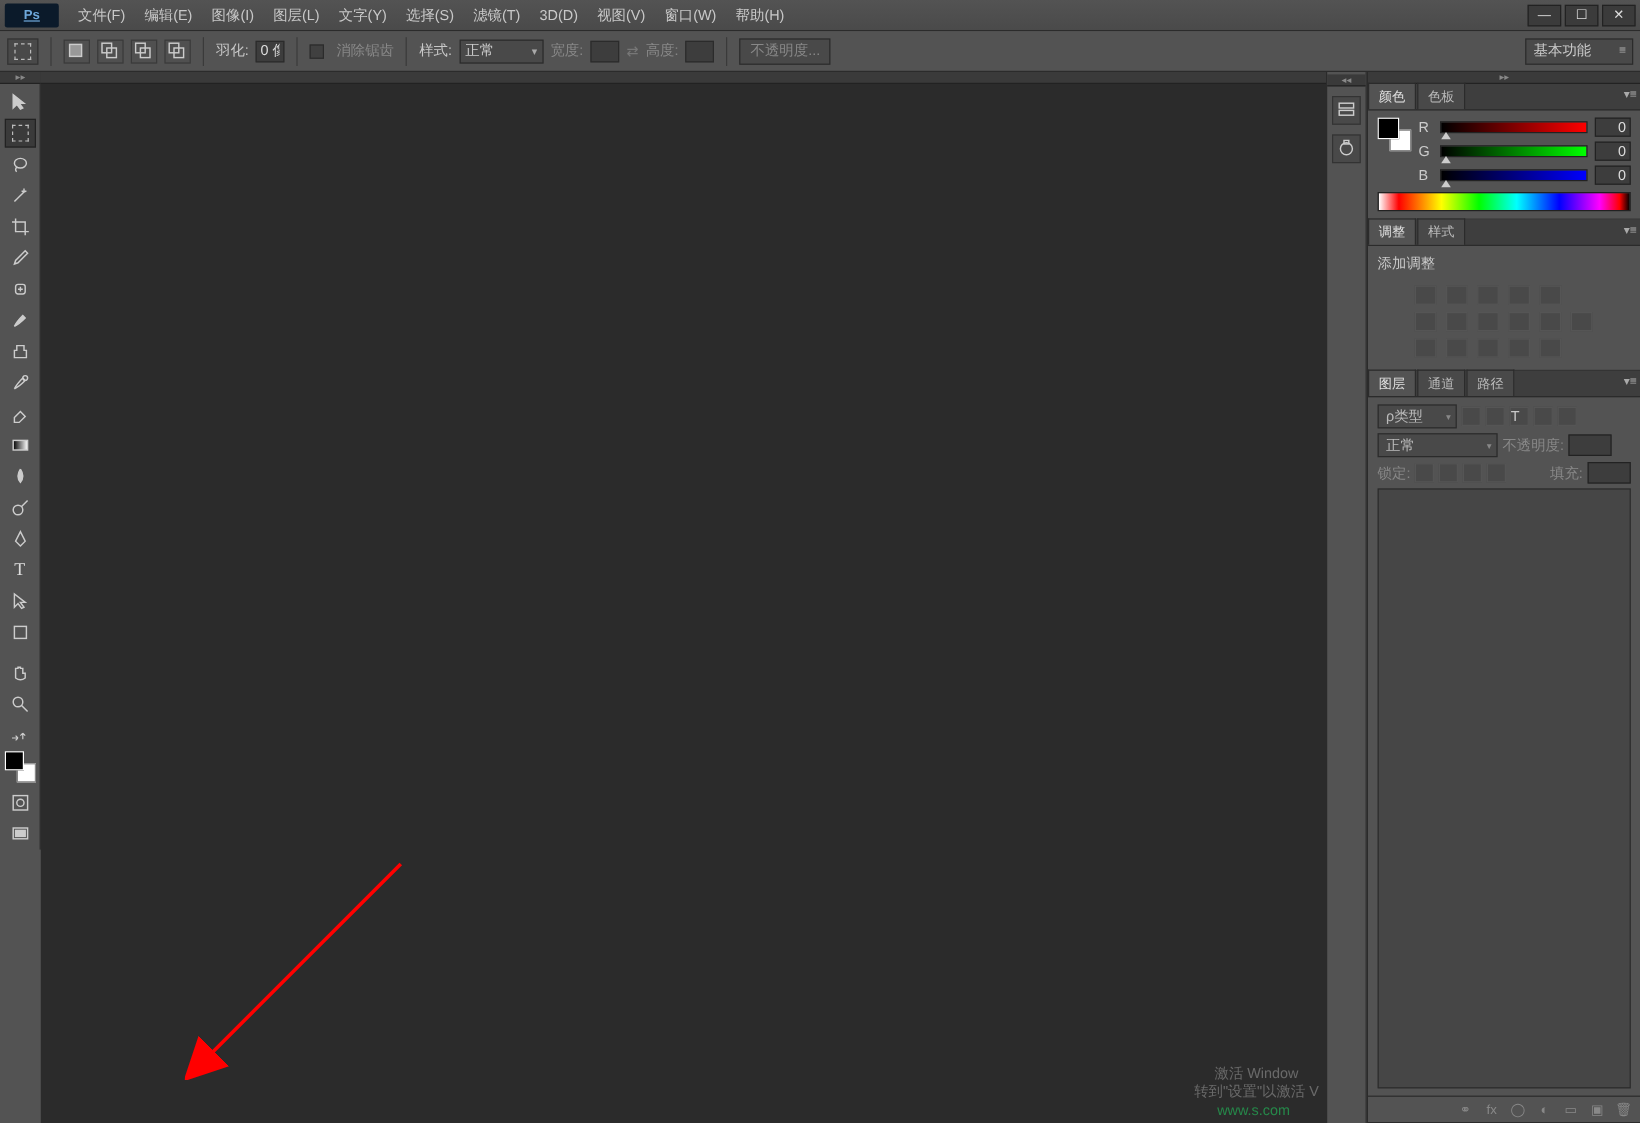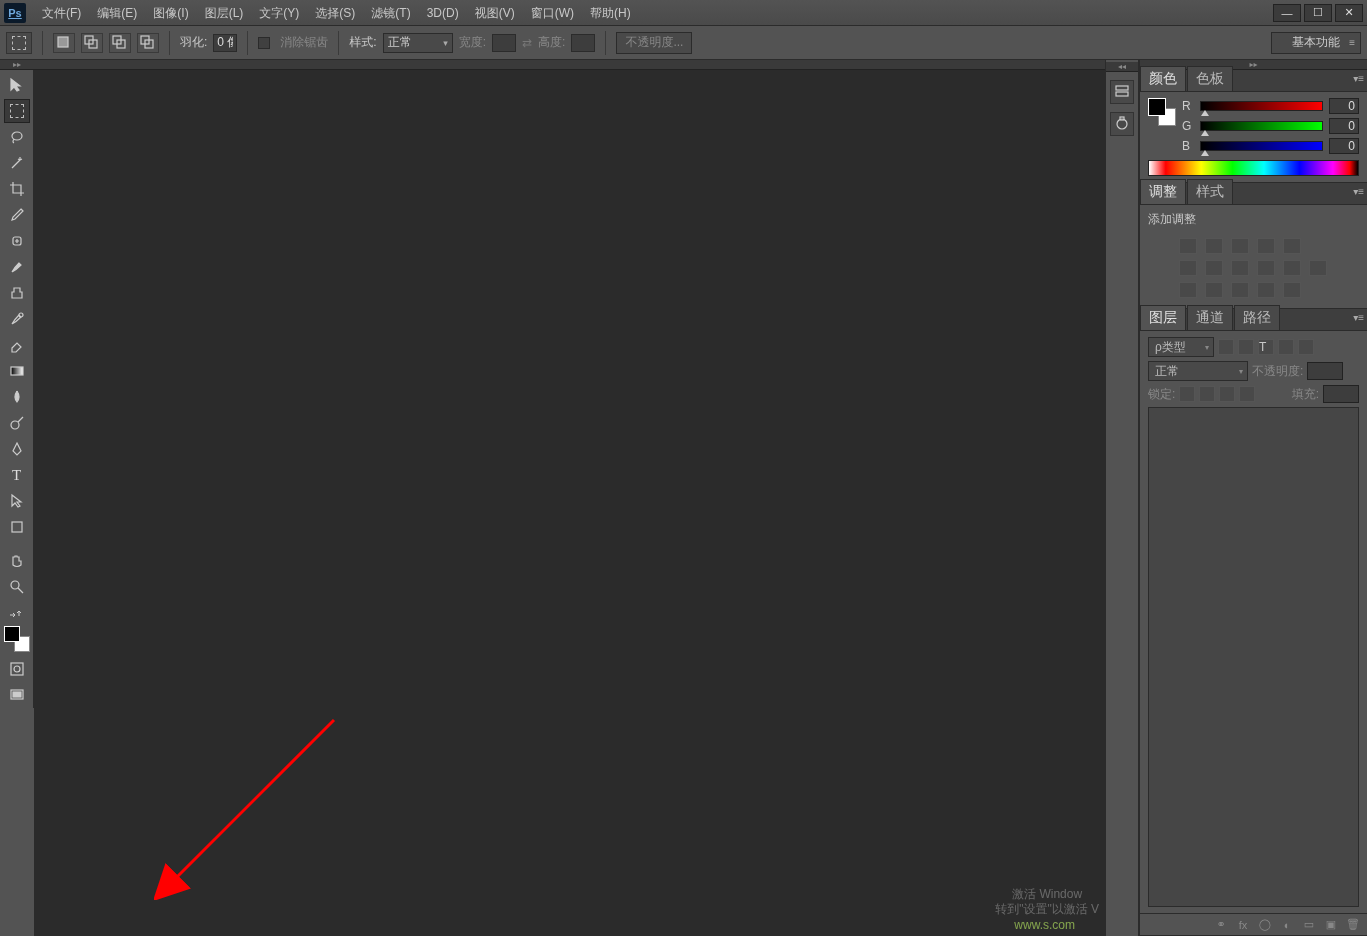--- a/index.html
+++ b/index.html
@@ -1,37 +1,37 @@
 <!DOCTYPE html>
 <html><head>
 <meta charset="utf-8">
 <style>
 * { box-sizing: border-box; margin: 0; padding: 0; font-family: "Microsoft YaHei", Tahoma, sans-serif; font-size: 12px; }
 body { background: #535353; color: #c8c8c8; width: 1367px; height: 936px; overflow: hidden; user-select: none; }
 
 
 .menubar { height: 26px; background: linear-gradient(#535353,#4a4a4a); border-bottom: 1px solid #2b2b2b; display: flex; align-items: center; padding: 0 4px; }
-.ps-logo { width: 22px; height: 20px; background: #0b1a2a; color: #6fa9dc; font-weight: bold; font-size: 11px; display: flex; align-items: center; justify-content: center; margin-right: 8px; border-radius: 2px; text-decoration: underline; }
+.ps-logo { width: 45px; height: 20px; background: #0b1a2a; color: #6fa9dc; font-weight: bold; font-size: 11px; display: flex; align-items: center; justify-content: center; margin-right: 8px; border-radius: 2px; text-decoration: underline; }
 .menu-item { padding: 0 8px; line-height: 26px; cursor: default; }
 .win-controls { margin-left: auto; display: flex; align-items: center; gap:0; }
 .win-btn { width: 28px; height: 18px; background: #3b3b3b; border: 1px solid #222; display:flex; align-items:center; justify-content:center; margin-left:3px; font-size:11px; color:#ddd; }
 
 
 .optionsbar { height: 34px; background: #535353; border-bottom: 1px solid #2b2b2b; display: flex; align-items: center; padding: 0 6px; gap: 6px; }
 .tool-preview { width: 26px; height: 22px; border: 1px solid #333; background: #494949; display:flex; align-items:center; justify-content:center; }
 .dotted-square { width: 14px; height: 14px; border: 1px dashed #bbb; }
 .sep { width: 1px; height: 24px; background: #3a3a3a; margin: 0 4px; }
 .icon-btn { width: 22px; height: 20px; border: 1px solid #3a3a3a; background: #505050; display:flex; align-items:center; justify-content:center; }
 .opt-label { color: #c8c8c8; }
 .opt-input { width: 24px; height: 18px; background: #3d3d3d; border: 1px solid #2b2b2b; color: #ddd; padding: 0 3px; }
 .opt-select { height: 20px; width: 70px; background: #494949; border: 1px solid #2b2b2b; color:#ccc; display:flex; align-items:center; padding:0 4px; position:relative; }
 .opt-select:after { content:"▾"; position:absolute; right:4px; font-size:9px; color:#aaa;}
 .opt-check { width:12px; height:12px; border:1px solid #2b2b2b; background:#404040; display:inline-block; margin-right:4px; }
 .opt-btn { height: 22px; padding: 0 8px; background: #494949; border:1px solid #2b2b2b; color:#999; display:flex; align-items:center; }
-.workspace-select { margin-left:auto; width:90px; height:22px; background:#494949; border:1px solid #2b2b2b; display:flex; align-items:center; padding:0 20px; position:relative; color:#ccc;}
+.workspace-select { margin-left:auto; width:90px; height:22px; background:#494949; border:1px solid #2b2b2b; display:flex; align-items:center; padding:0 6px; position:relative; color:#ccc;}
 .workspace-select:after { content:"≡"; position:absolute; right:5px; font-size:10px; color:#aaa;}
 
 
 .workarea { display: flex; height: calc(936px - 60px); }
 
 
 .toolbar-wrap { display:flex; flex-direction:column; }
 .collapse-tab { height: 10px; background:#3a3a3a; border-bottom:1px solid #222; display:flex; justify-content:center; align-items:center; font-size:8px; color:#888; }
 .toolbar { width: 34px; background: #535353; border-right:1px solid #2b2b2b; display:flex; flex-direction:column; align-items:center; padding-top:2px; }
 .tool { width: 26px; height: 24px; margin: 1px 0; display:flex; align-items:center; justify-content:center; border:1px solid transparent; position:relative; }
@@ -48,21 +48,21 @@
 
 
 .right-zone { display:flex; }
 .dock-strip { width: 34px; background:#535353; border-left:1px solid #2b2b2b; border-right:1px solid #2b2b2b; display:flex; flex-direction:column; align-items:center; padding-top:2px; gap:4px;}
 .dock-strip .collapse-tab { width:100%; }
 .dock-icon { width:24px; height:24px; background:#494949; border:1px solid #333; margin-top:4px; display:flex; align-items:center; justify-content:center;}
 .panels { width: 228px; background:#535353; border-left:1px solid #2b2b2b; display:flex; flex-direction:column; }
 
 .panel { border-bottom:1px solid #2b2b2b; }
 .panel-tabs { height:22px; background:#3e3e3e; display:flex; align-items:flex-end; border-bottom:1px solid #2b2b2b; position:relative;}
-.ptab { padding: 3px 8px; font-size:14px; color:#bbb; background:#494949; border:1px solid #2b2b2b; border-bottom:none; margin-right:1px; margin-top:2px; }
+.ptab { padding: 3px 8px; font-size:11px; color:#bbb; background:#494949; border:1px solid #2b2b2b; border-bottom:none; margin-right:1px; margin-top:2px; }
 .ptab.active { background:#535353; color:#e0e0e0; }
 .panel-menu { position:absolute; right:3px; top:3px; font-size:10px; color:#aaa; }
 .panel-body { background:#535353; padding:6px 8px; }
 
 
 .colorsel { display:flex; gap:6px; }
 .colorsel .sw { position:relative; width:28px; height:28px; }
 .colorsel .sw .fg { position:absolute; top:0; left:0; width:18px;height:18px; background:#000; border:1px solid #fff; z-index:2;}
 .colorsel .sw .bg { position:absolute; bottom:0; right:0; width:18px;height:18px; background:#fff; border:1px solid #888;}
 .rgb-rows { flex:1; display:flex; flex-direction:column; gap:4px; }
@@ -88,21 +88,21 @@
 .lsel:after { content:"▾"; position:absolute; right:4px; font-size:8px; color:#888;}
 .lfield { height:18px; background:#3d3d3d; border:1px solid #222; color:#888; padding:0 4px; display:flex; align-items:center; }
 .lic { width:16px; height:16px; border:1px solid #555; background:#494949; }
 .layer-list { flex:1; background:#464646; min-height:430px; border:1px solid #2b2b2b;}
 .layer-footer { height:22px; border-top:1px solid #2b2b2b; display:flex; align-items:center; justify-content:flex-end; gap:6px; padding:0 6px;}
 .lf-ic { width:16px; height:14px; color:#888; font-size:11px; display:flex; align-items:center; justify-content:center;}
 
 
 .watermark { position:absolute; right:6px; bottom:20px; color: rgba(220,220,220,0.35); text-align:center; font-size:18px; line-height:1.2; pointer-events:none;}
 .watermark .s2 { font-size:12px; }
-.wm2 { position:absolute; right:30px; bottom:4px; color:#bef264; font-size:12px; opacity:0.6;}
+.wm2 { position:absolute; right:30px; bottom:4px; color:#22c55e; font-size:12px; opacity:0.6;}
 
 .disabled { color:#888 !important; }
 
 svg.ticon { width:16px; height:16px; stroke:#ccc; fill:none; stroke-width:1.2; }
 </style>
 </head>
 <body>
 
 <div class="menubar">
   <div class="ps-logo">Ps</div>

